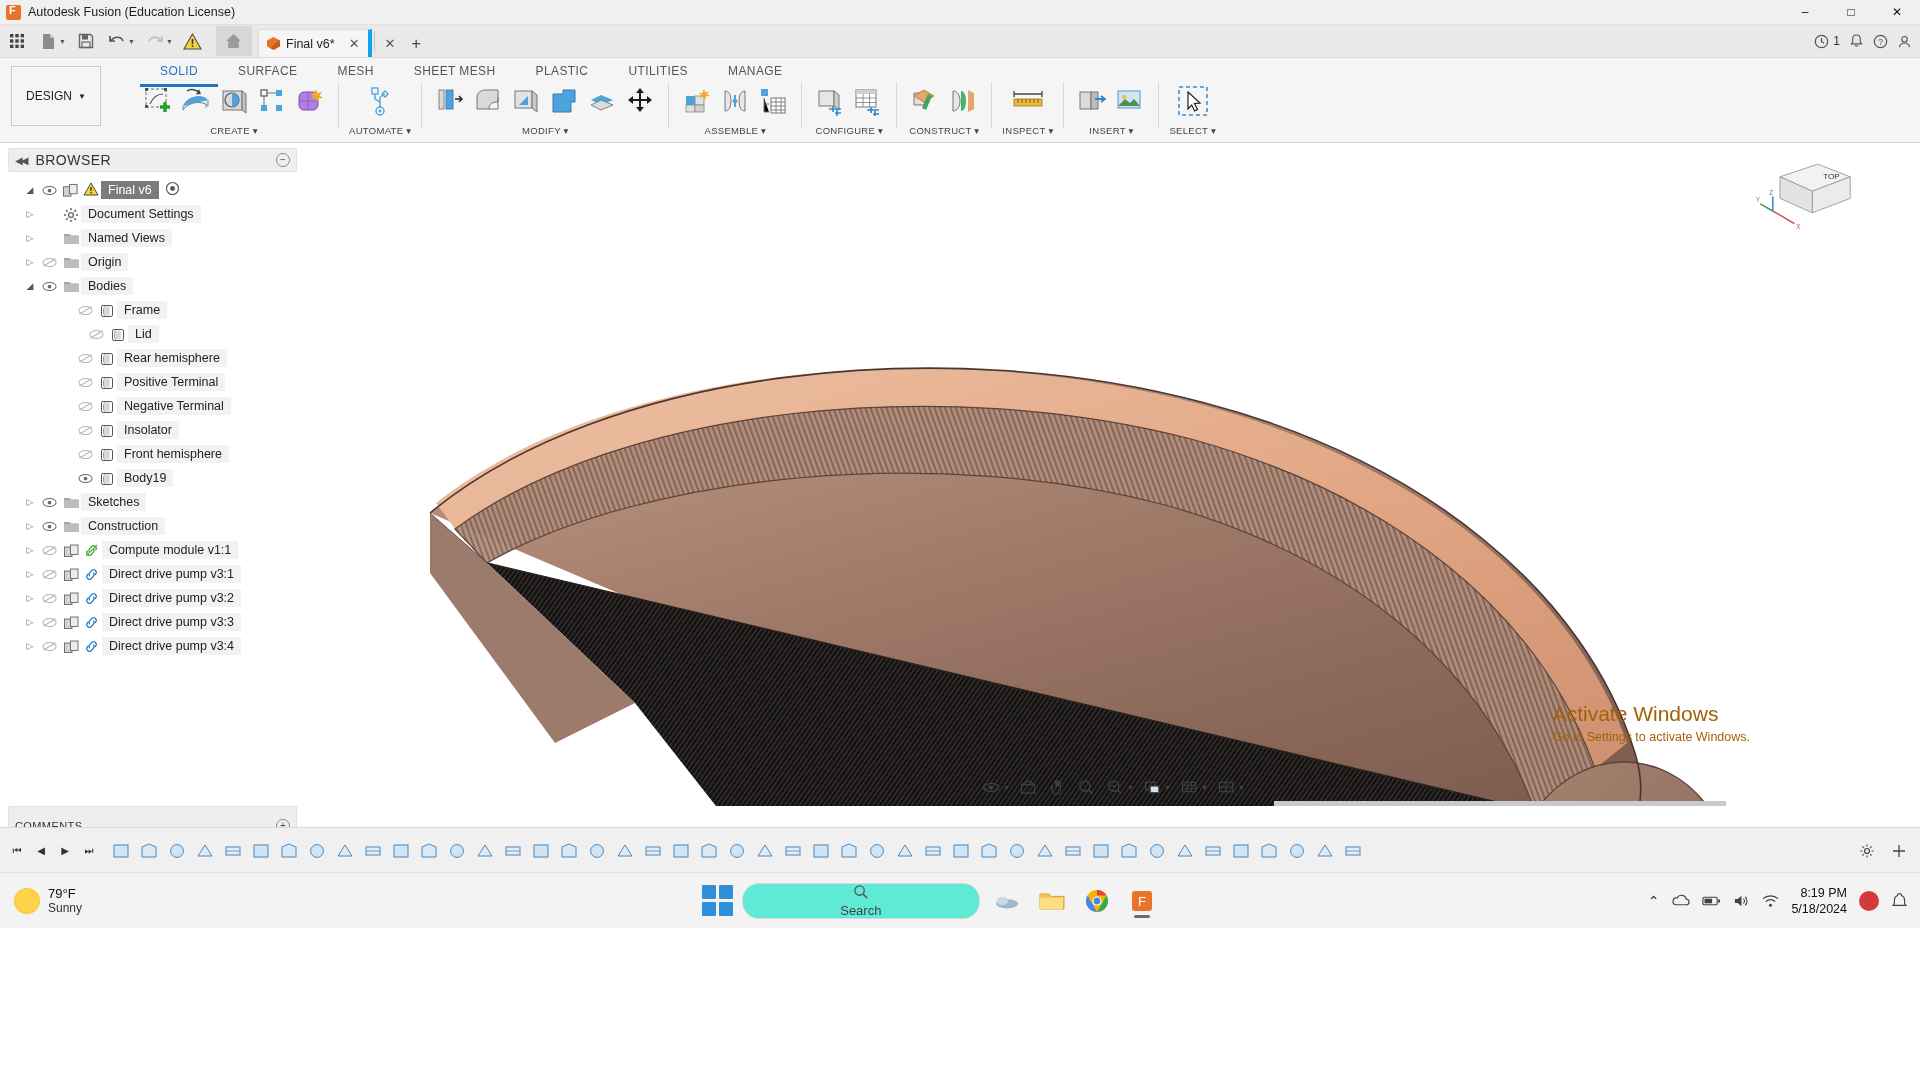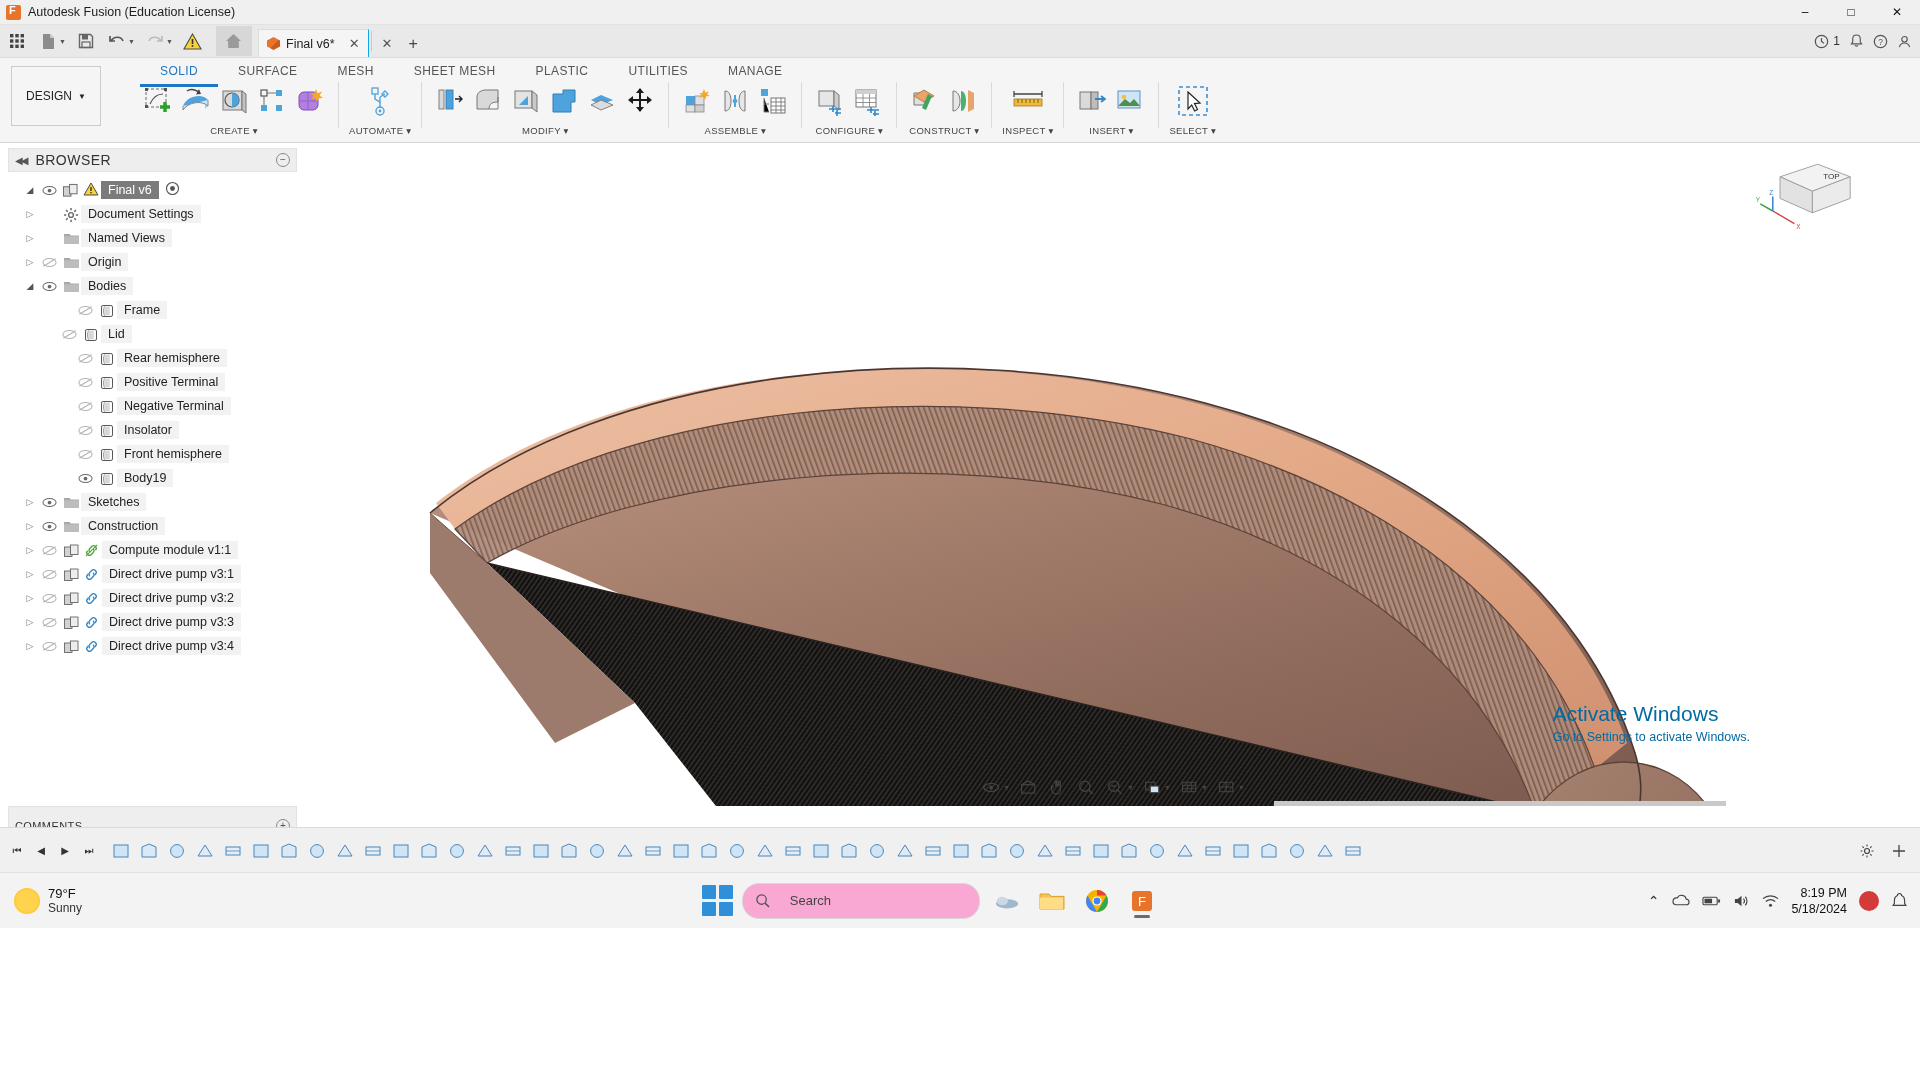--- a/index.html
+++ b/index.html
@@ -14,21 +14,21 @@
   .tb-spacer{flex:1;}
   .win-btn{width:46px;height:24px;display:flex;align-items:center;justify-content:center;font-size:12px;color:#111;}
 
   
   .qat{height:32px;background:#e9e9e9;display:flex;align-items:center;position:relative;border-bottom:1px solid #dcdcdc;}
   .qat-btn{width:28px;height:28px;display:flex;align-items:center;justify-content:center;margin-left:3px;}
   .qat-btn.home{width:36px;height:30px;background:#d7d7d7;margin-left:9px;}
   .qat-caret{font-size:7px;color:#555;margin-left:-3px;margin-right:3px;}
   .tabs-zone{position:absolute;left:258px;right:0;top:0;height:32px;display:flex;align-items:flex-end;}
   .doc-tab{height:27px;display:flex;align-items:center;padding:0 8px;font-size:12.5px;color:#222;position:relative;}
-  .doc-tab.active{background:#f5f5f5;border-top:1px solid #dcdcdc;border-left:1px solid #dcdcdc;border-right:1px solid #0ea5e9;}
+  .doc-tab.active{background:#f5f5f5;border-top:1px solid #dcdcdc;border-left:1px solid #dcdcdc;border-right:4px solid #0ea5e9;}
   .doc-tab .cube{width:13px;height:13px;margin-right:6px;background:linear-gradient(135deg,#e8732b 55%,#c85c1c 55%);clip-path:polygon(50% 0,100% 27%,100% 73%,50% 100%,0 73%,0 27%);}
   .doc-tab .x{margin-left:14px;font-size:13px;color:#555;}
   .tab-sep{width:1px;height:20px;background:#c8c8c8;align-self:center;margin:0 2px;}
   .tabs-right{margin-left:auto;display:flex;align-items:center;height:32px;padding-right:8px;gap:9px;}
   .tr-item{font-size:12px;color:#333;display:flex;align-items:center;gap:4px;}
 
   
   .ribbon{height:84px;background:#f5f5f5;position:relative;border-bottom:1px solid #d5d5d5;}
   .design-box{position:absolute;left:11px;top:8px;width:88px;height:58px;border:1px solid #ccc;background:#f5f5f5;display:flex;align-items:center;justify-content:center;font-size:12px;color:#222;}
   .design-box .car{font-size:8px;margin-left:6px;}
@@ -59,21 +59,21 @@
   .rlabel.sel{background:#7b7b7b;color:#fff;}
   .warn{margin:0 2px;}
   .target{margin-left:6px;}
 
   
   .canvas{position:absolute;left:305px;top:143px;right:0;bottom:122px;background:#ffffff;overflow:hidden;}
   .viewcube{position:absolute;right:58px;top:14px;width:110px;height:90px;}
   .navbar-bottom{position:absolute;left:50%;transform:translateX(-50%);bottom:8px;display:flex;align-items:center;gap:3px;background:transparent;}
   .nb-btn{width:26px;height:22px;display:flex;align-items:center;justify-content:center;}
   .nb-car{font-size:7px;color:#444;margin-left:-4px;margin-right:2px;}
-  .watermark{position:absolute;right:170px;bottom:62px;text-align:left;color:#0369a1;}
+  .watermark{position:absolute;right:170px;bottom:62px;text-align:left;color:#a16207;}
   .watermark .w1{font-size:21px;}
   .watermark .w2{font-size:12.5px;margin-top:4px;}
   .scroll-h{position:absolute;left:0;right:0;bottom:0;height:5px;}
   .scroll-h i{position:absolute;left:60%;width:28%;height:5px;background:#c9c9c9;display:block;}
 
   
   .comments{position:absolute;left:0;bottom:100px;width:305px;height:22px;}
   .comments .box{margin:0 8px;height:22px;background:#eee;border:1px solid #e2e2e2;display:flex;align-items:center;padding:8px 6px;font-size:11px;color:#333;letter-spacing:.4px;}
   .comments .dot{margin-left:auto;width:12px;height:12px;border:1px solid #888;border-radius:50%;font-size:10px;color:#555;display:flex;align-items:center;justify-content:center;line-height:8px;}
   .timeline{position:absolute;left:0;right:0;bottom:55px;height:45px;background:#f0f0f0;border-top:1px solid #dadada;display:flex;align-items:center;}
@@ -85,21 +85,21 @@
 
   
   .taskbar{position:absolute;left:0;right:0;bottom:0;height:55px;background:#f3f3f3;border-top:1px solid #e0e0e0;display:flex;align-items:center;}
   .weather{display:flex;align-items:center;gap:8px;padding-left:14px;width:200px;}
   .weather .sun{width:26px;height:26px;border-radius:50%;background:radial-gradient(circle,#ffd34d 55%,#f5b400 100%);}
   .weather .t1{font-size:13px;color:#111;line-height:15px;}
   .weather .t2{font-size:12px;color:#333;line-height:15px;}
   .tb-center{flex:1;display:flex;align-items:center;justify-content:center;gap:9px;}
   .start{width:31px;height:31px;display:grid;grid-template-columns:1fr 1fr;grid-template-rows:1fr 1fr;gap:3px;}
   .start i{background:#2f8fd8;display:block;border-radius:1px;}
-  .searchbox{width:212px;height:34px;background:#f9a8d4;border:1px solid #d8d8d8;border-radius:17px;display:flex;align-items:center;padding:0 12px;gap:20px;}
+  .searchbox{width:212px;height:34px;background:#5eead4;border:1px solid #d8d8d8;border-radius:17px;display:flex;align-items:center;padding:0 12px;gap:4px;flex-direction:column;}
   .searchbox span{font-size:13px;color:#444;}
   .tb-app{width:36px;height:36px;display:flex;align-items:center;justify-content:center;border-radius:4px;position:relative;}
   .tb-app.active:after{content:"";position:absolute;bottom:1px;left:10px;width:16px;height:3px;border-radius:2px;background:#6b6b6b;}
   .tb-right{display:flex;align-items:center;gap:12px;padding-right:12px;}
   .clock{text-align:right;font-size:12.5px;color:#111;line-height:16px;}
   .badge{width:20px;height:20px;border-radius:50%;background:#d53a3a;color:#fff;font-size:11px;display:flex;align-items:center;justify-content:center;}
 </style>
 </head>
 <body>
 
@@ -596,21 +596,21 @@
             </span>
             <span class="ticon">
               <svg width="16" height="15" viewBox="0 0 16 15">
                 <rect x="2.5" y="2.5" width="11" height="11" rx="1.6" fill="#fff" stroke="#555" stroke-width="1"></rect>
                 <path d="M5.6 3.4c0 0-0.9 1.3-0.9 4.6s0.9 4.6 0.9 4.6" fill="none" stroke="#888" stroke-width="1"></path>
                 <rect x="5.8" y="3.6" width="5" height="8.8" fill="#d8d8d8"></rect>
               </svg>
             </span>
             <span class="rlabel">Frame</span>
           </div>
-          <div class="row" style="padding-left: 42px;">
+          <div class="row" style="padding-left: 69px;">
             <span class="chev"></span>
             <span class="eye">
               <svg width="15" height="11" viewBox="0 0 16 11">
                 <ellipse cx="8" cy="5.5" rx="7" ry="4.3" fill="none" stroke="#b3b3b3" stroke-width="1.1"></ellipse>
                 <path d="M1.5 9.5L14.5 1.5" stroke="#b3b3b3" stroke-width="1.1"></path>
               </svg>
             </span>
             <span class="ticon">
               <svg width="16" height="15" viewBox="0 0 16 15">
                 <rect x="2.5" y="2.5" width="11" height="11" rx="1.6" fill="#fff" stroke="#555" stroke-width="1"></rect>

